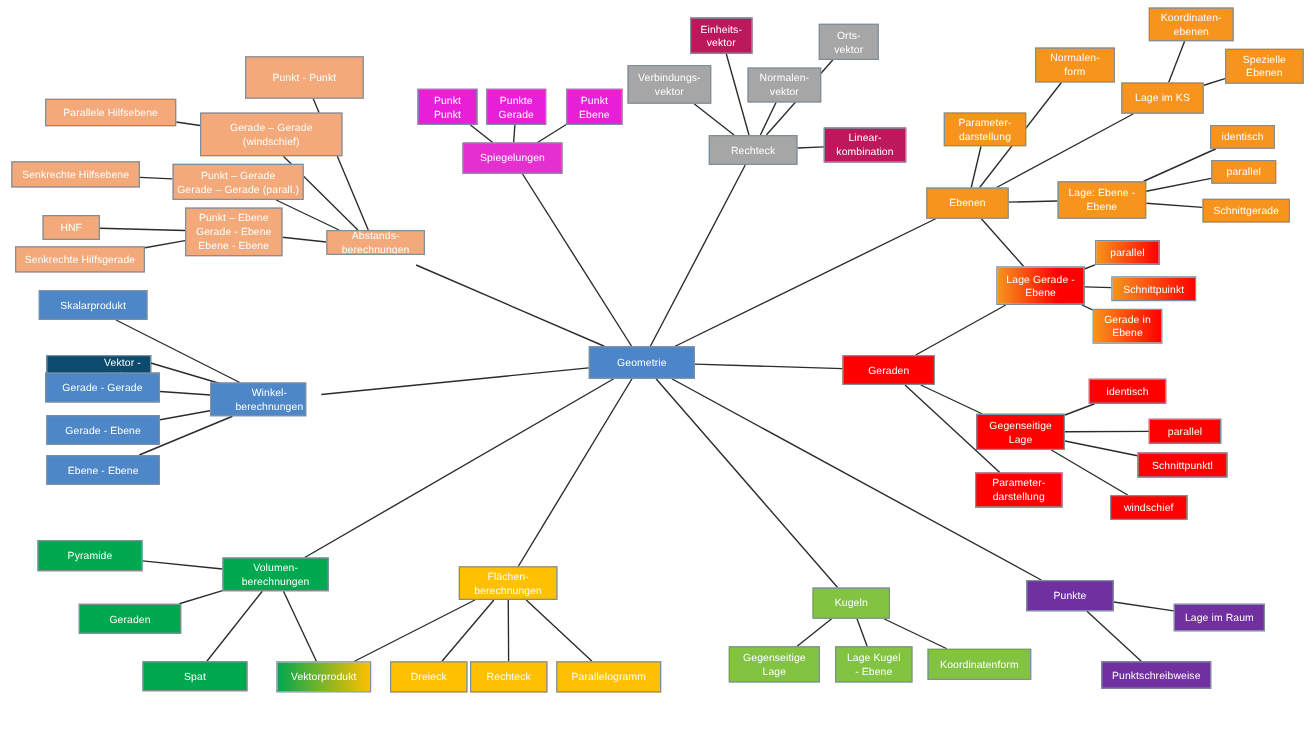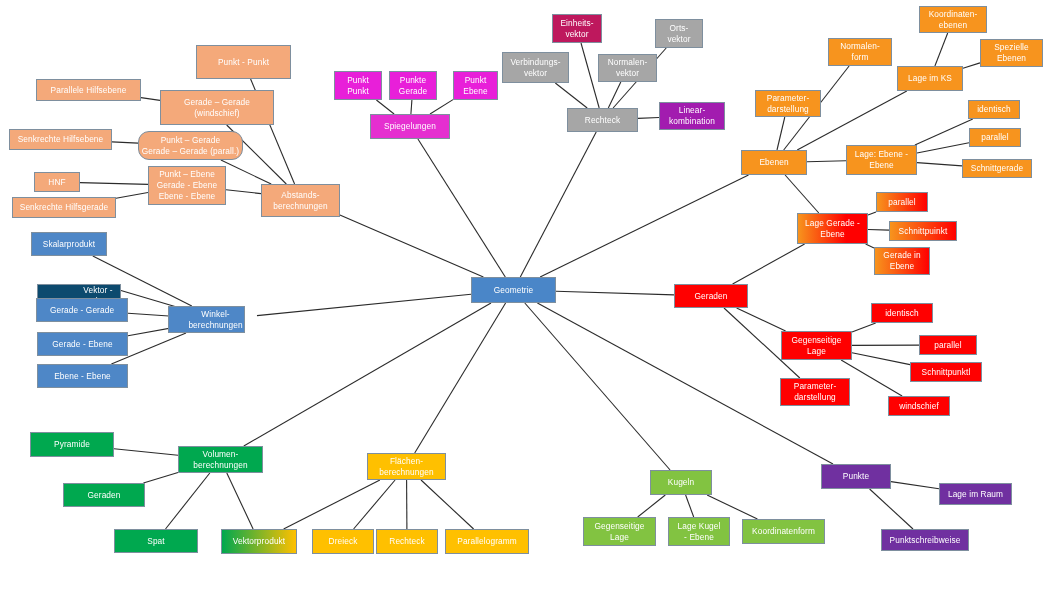--- a/index.html
+++ b/index.html
@@ -113,46 +113,46 @@
       <line x1="939.0" y1="488.7" x2="891.0" y2="481.6" stroke="#2b2b2b" stroke-width="1.1"></line>
       <line x1="913.0" y1="529.0" x2="869.6" y2="489.0" stroke="#2b2b2b" stroke-width="1.1"></line>
       <line x1="833.0" y1="464.0" x2="537.4" y2="303.0" stroke="#2b2b2b" stroke-width="1.1"></line>
     </svg>
 <div class="node" style="left: 471px; top: 277px; width: 85px; height: 26px; background: rgb(74, 134, 200);">Geometrie</div>
     <div class="node" style="left: 196px; top: 45px; width: 95px; height: 34px; background: rgb(244, 169, 122);">Punkt - Punkt</div>
     <div class="node" style="left: 36px; top: 79px; width: 105px; height: 22px; background: rgb(244, 169, 122);">Parallele  Hilfsebene</div>
     <div class="node" style="left: 160px; top: 90px; width: 114px; height: 35px; background: rgb(244, 169, 122);">Gerade – Gerade
 (windschief)</div>
     <div class="node" style="left: 9px; top: 129px; width: 103px; height: 21px; background: rgb(244, 169, 122);">Senkrechte Hilfsebene</div>
-    <div class="node" style="left: 138px; top: 131px; width: 105px; height: 29px; background: rgb(244, 169, 122); border-radius: 11px;">Punkt – Gerade
+    <div class="node" style="left: 138px; top: 131px; width: 105px; height: 29px; background: rgb(244, 169, 122);">Punkt – Gerade
 Gerade – Gerade (parall.)</div>
     <div class="node" style="left: 34px; top: 172px; width: 46px; height: 20px; background: rgb(244, 169, 122);">HNF</div>
     <div class="node" style="left: 148px; top: 166px; width: 78px; height: 39px; background: rgb(244, 169, 122);">Punkt – Ebene
 Gerade - Ebene
 Ebene - Ebene</div>
     <div class="node" style="left: 12px; top: 197px; width: 104px; height: 21px; background: rgb(244, 169, 122);">Senkrechte Hilfsgerade</div>
-    <div class="node" style="left: 261px; top: 184px; width: 79px; height: 33px; background: rgb(244, 169, 122);">Abstands-
+    <div class="node" style="left: 261px; top: 184px; width: 79px; height: 20px; background: rgb(244, 169, 122);">Abstands-
 berechnungen</div>
     <div class="node" style="left: 334px; top: 71px; width: 48px; height: 29px; background: rgb(232, 31, 217);">Punkt
 Punkt</div>
     <div class="node" style="left: 389px; top: 71px; width: 48px; height: 29px; background: rgb(232, 31, 217);">Punkte
 Gerade</div>
     <div class="node" style="left: 453px; top: 71px; width: 45px; height: 29px; background: rgb(232, 31, 217);">Punkt
 Ebene</div>
     <div class="node" style="left: 370px; top: 114px; width: 80px; height: 25px; background: rgb(229, 47, 208);">Spiegelungen</div>
     <div class="node" style="left: 552px; top: 14px; width: 50px; height: 29px; background: #be185d;">Einheits-
 vektor</div>
     <div class="node" style="left: 655px; top: 19px; width: 48px; height: 29px; background: rgb(166, 166, 166);">Orts-
 vektor</div>
     <div class="node" style="left: 502px; top: 52px; width: 67px; height: 31px; background: rgb(166, 166, 166);">Verbindungs-
 vektor</div>
     <div class="node" style="left: 598px; top: 54px; width: 59px; height: 28px; background: rgb(166, 166, 166);">Normalen-
 vektor</div>
     <div class="node" style="left: 567px; top: 108px; width: 71px; height: 24px; background: rgb(166, 166, 166);">Rechteck</div>
-    <div class="node" style="left: 659px; top: 102px; width: 66px; height: 28px; background: #a21caf;">Linear-
+    <div class="node" style="left: 659px; top: 102px; width: 66px; height: 28px; background: #be185d;">Linear-
 kombination</div>
     <div class="node" style="left: 919px; top: 6px; width: 68px; height: 27px; background: rgb(247, 148, 30);">Koordinaten-
 ebenen</div>
     <div class="node" style="left: 828px; top: 38px; width: 64px; height: 28px; background: rgb(247, 148, 30);">Normalen-
 form</div>
     <div class="node" style="left: 980px; top: 39px; width: 63px; height: 28px; background: rgb(247, 148, 30);">Spezielle
 Ebenen</div>
     <div class="node" style="left: 897px; top: 66px; width: 66px; height: 25px; background: rgb(247, 148, 30);">Lage im KS</div>
     <div class="node" style="left: 755px; top: 90px; width: 66px; height: 27px; background: rgb(247, 148, 30);">Parameter-
 darstellung</div>
@@ -170,21 +170,21 @@
 Ebene</div>
     <div class="node" style="left: 674px; top: 284px; width: 74px; height: 24px; background: rgb(255, 0, 0);">Geraden</div>
     <div class="node" style="left: 871px; top: 303px; width: 62px; height: 20px; background: rgb(255, 0, 0);">identisch</div>
     <div class="node" style="left: 781px; top: 331px; width: 71px; height: 29px; background: rgb(255, 0, 0);">Gegenseitige
 Lage</div>
     <div class="node" style="left: 919px; top: 335px; width: 58px; height: 20px; background: rgb(255, 0, 0);">parallel</div>
     <div class="node" style="left: 910px; top: 362px; width: 72px; height: 20px; background: rgb(255, 0, 0);">Schnittpunktl</div>
     <div class="node" style="left: 780px; top: 378px; width: 70px; height: 28px; background: rgb(255, 0, 0);">Parameter-
 darstellung</div>
     <div class="node" style="left: 888px; top: 396px; width: 62px; height: 20px; background: rgb(255, 0, 0);">windschief</div>
-    <div class="node" style="left: 31px; top: 232px; width: 76px; height: 24px; background: rgb(78, 135, 199);">Skalarprodukt</div>
+    <div class="node" style="left: 31px; top: 232px; width: 87px; height: 24px; background: rgb(78, 135, 199);">Skalarprodukt</div>
     <div class="node" style="left: 37px; top: 284px; width: 84px; height: 24px; background: #0c4a6e; padding-left: 40px;">Vektor - Vektor</div>
     <div class="node" style="left: 36px; top: 298px; width: 92px; height: 24px; background: rgb(78, 135, 199);">Gerade - Gerade</div>
     <div class="node" style="left: 37px; top: 332px; width: 91px; height: 24px; background: rgb(78, 135, 199);">Gerade - Ebene</div>
     <div class="node" style="left: 37px; top: 364px; width: 91px; height: 24px; background: rgb(78, 135, 199);">Ebene - Ebene</div>
     <div class="node" style="left: 168px; top: 306px; width: 77px; height: 27px; background: rgb(78, 135, 199); padding-left: 20px;">Winkel-
 berechnungen</div>
     <div class="node" style="left: 30px; top: 432px; width: 84px; height: 25px; background: rgb(0, 168, 79);">Pyramide</div>
     <div class="node" style="left: 178px; top: 446px; width: 85px; height: 27px; background: rgb(0, 168, 79);">Volumen-
 berechnungen</div>
     <div class="node" style="left: 63px; top: 483px; width: 82px; height: 24px; background: rgb(0, 168, 79);">Geraden</div>

